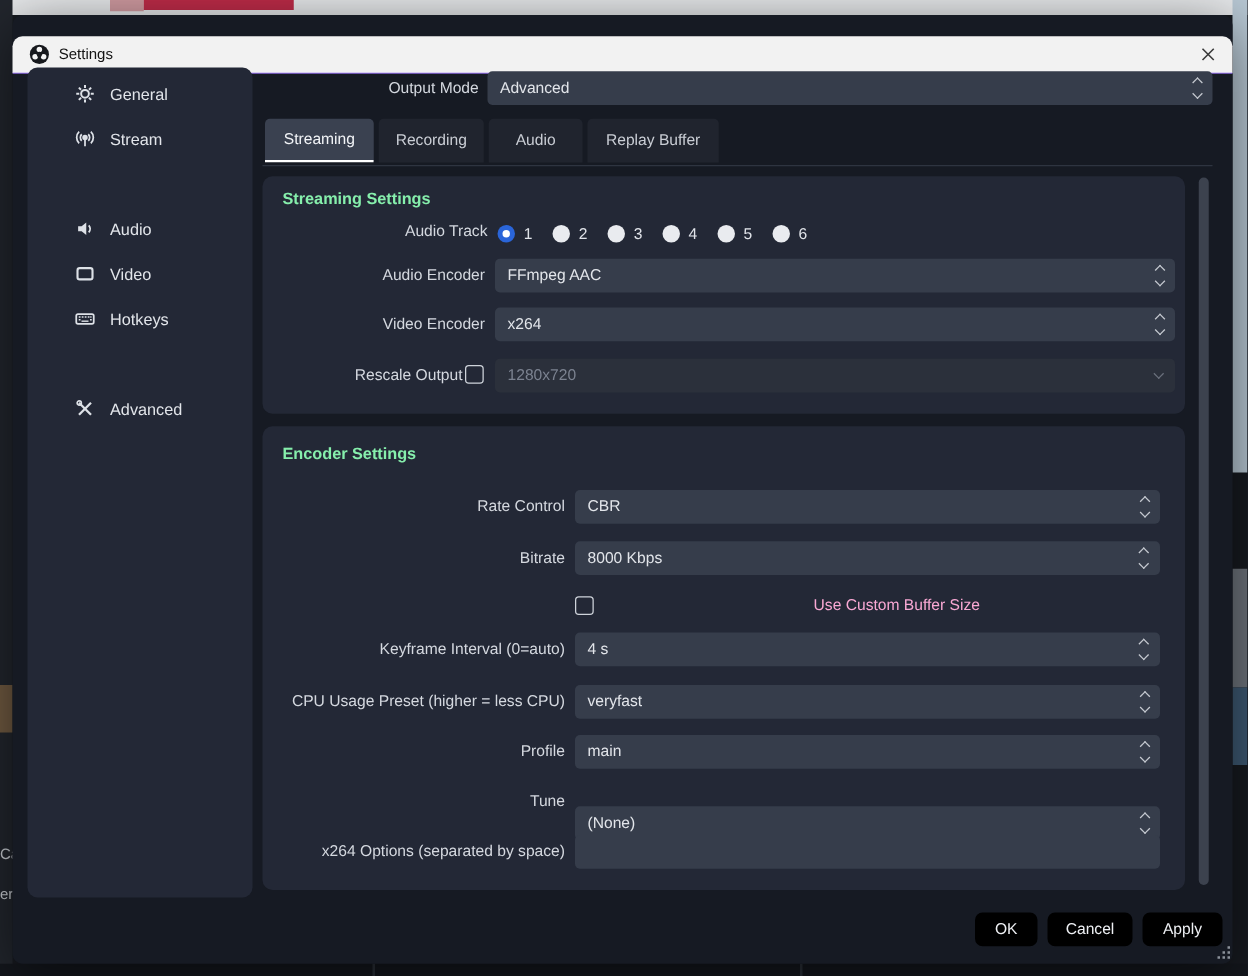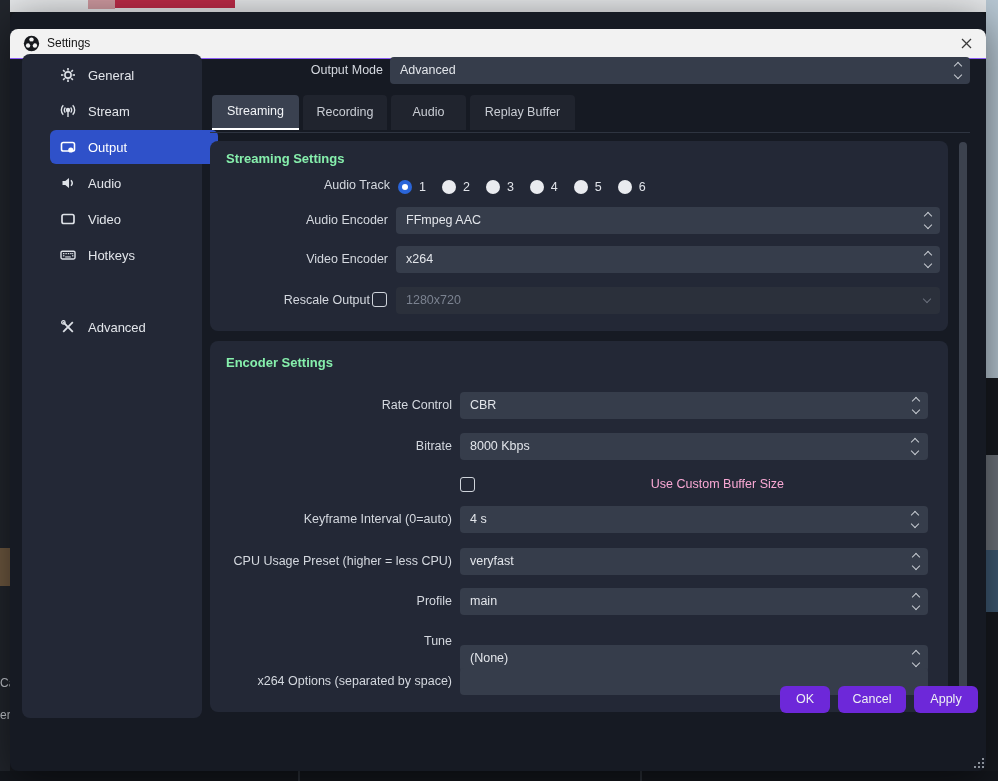--- a/index.html
+++ b/index.html
@@ -104,21 +104,21 @@
     position:absolute; height:27px; background:#363d4b; border:none; border-radius:4px;
     color:#e2e5ea; font-size:12.5px; padding:0 10px; outline:none;
     font-family:"Liberation Sans", sans-serif;
   }
 
   
   #scroll-thumb { left:959px; top:142px; width:8px; height:566px; background:#3c424e; border-radius:4px; }
 
   
   .btn {
-    position:absolute; top:686px; height:27px; background:#6d28d9; border-radius:6px;
+    position:absolute; top:730px; height:27px; background:#000000; border-radius:6px;
     color:#eef0f4; font-size:12.5px; text-align:center; line-height:27px;
   }
   #btn-ok { left:780px; width:50px; }
   #btn-cancel { left:838px; width:68px; }
   #btn-apply { left:914px; width:64px; }
 
   #resize-grip { left:972px; top:756px; }
 </style>
 </head>
 <body>
@@ -177,27 +177,20 @@
     <svg width="16" height="16" viewBox="0 0 16 16" fill="none" stroke="#dde1e7" stroke-width="1.4">
       <circle cx="8" cy="7" r="1.5" fill="#dde1e7"></circle>
       <line x1="8" y1="8.5" x2="8" y2="14"></line>
       <path d="M5.4,4.4 A3.6,3.6 0 0 0 5.4,9.6"></path>
       <path d="M10.6,4.4 A3.6,3.6 0 0 1 10.6,9.6"></path>
       <path d="M3.3,2.3 A6.6,6.6 0 0 0 3.3,11.7"></path>
       <path d="M12.7,2.3 A6.6,6.6 0 0 1 12.7,11.7"></path>
     </svg>
     <span>Stream</span>
   </div>
-  <div class="nav-item selected" style="top:76px">
-    <svg width="16" height="16" viewBox="0 0 16 16" fill="none" stroke="#ffffff" stroke-width="1.6">
-      <rect x="1.5" y="3.5" width="13" height="8.5" rx="1.8"></rect>
-      <circle cx="10.8" cy="11" r="2.6" fill="#ffffff" stroke="none"></circle>
-    </svg>
-    <span>Output</span>
-  </div>
   <div class="nav-item" style="top:112px">
     <svg width="16" height="16" viewBox="0 0 16 16">
       <path d="M2.5,6 L5.3,6 L9,3 L9,13 L5.3,10 L2.5,10 Z" fill="#dde1e7"></path>
       <path d="M11,5.2 A4.2,4.2 0 0 1 11,10.8" fill="none" stroke="#dde1e7" stroke-width="1.5"></path>
     </svg>
     <span>Audio</span>
   </div>
   <div class="nav-item" style="top:148px">
     <svg width="16" height="16" viewBox="0 0 16 16" fill="none" stroke="#dde1e7" stroke-width="1.7">
       <rect x="2" y="3.5" width="12" height="9" rx="1.8"></rect>

